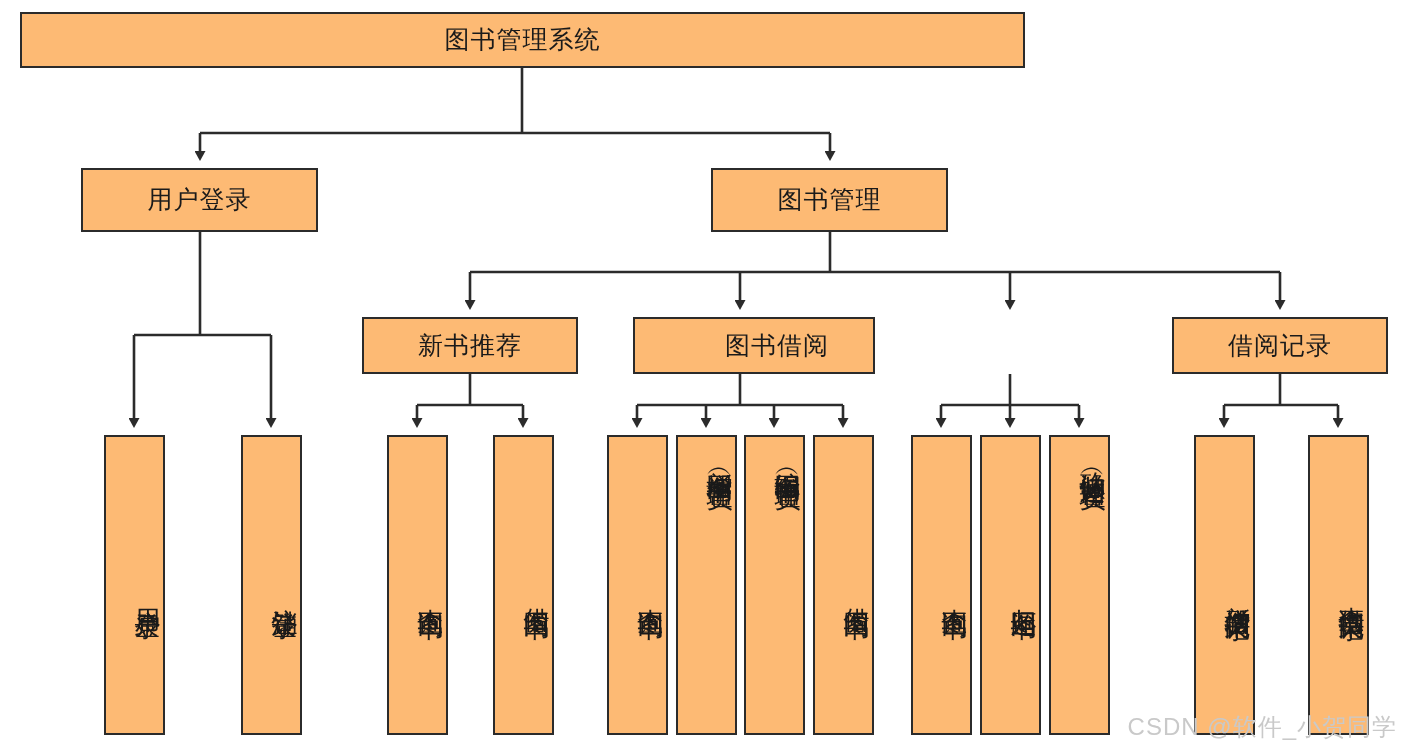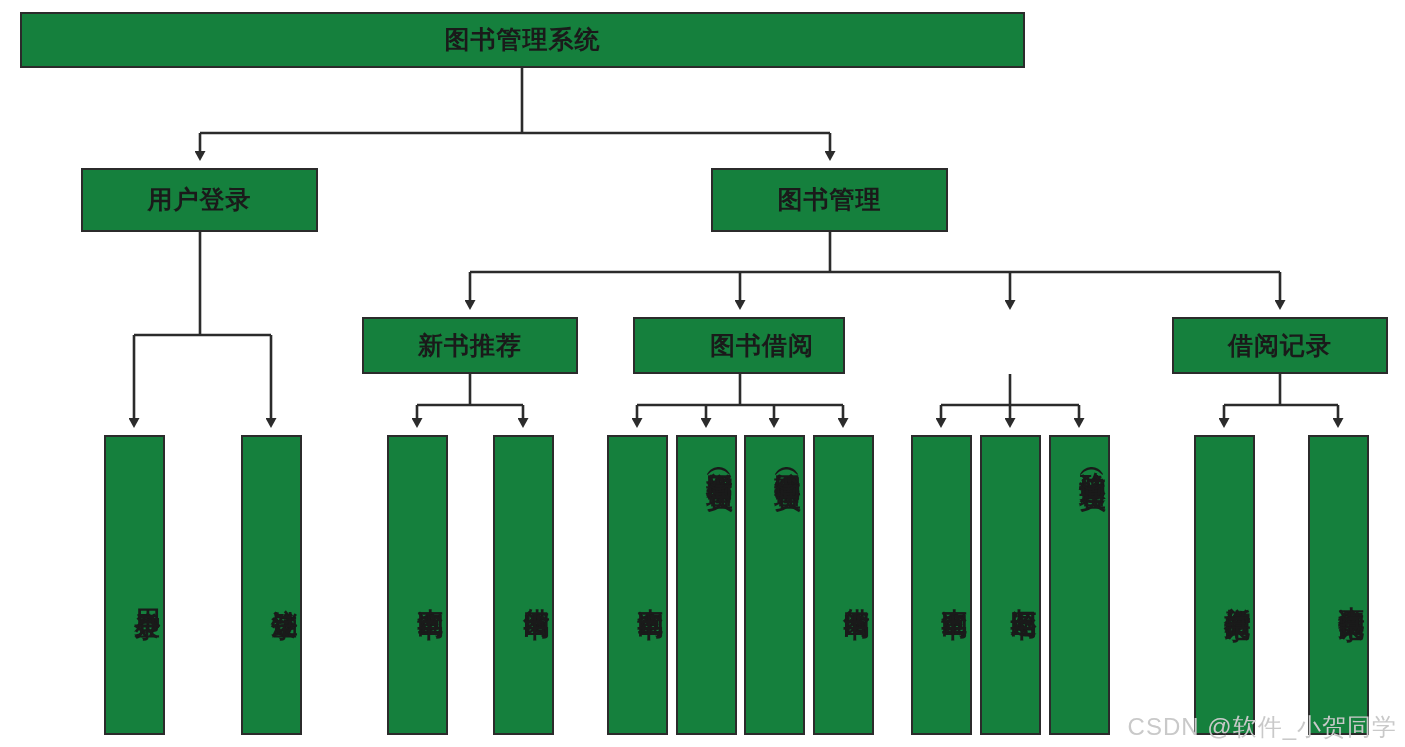--- a/index.html
+++ b/index.html
@@ -9,27 +9,26 @@
     font-family:"Liberation Sans","DejaVu Sans",sans-serif;
     overflow:hidden;
     position:relative;
   }
   #canvas{position:absolute;left:0;top:0;width:1405px;height:747px;}
   #svg-layer{position:absolute;left:0;top:0;width:1405px;height:747px;}
 
   .node{
     position:absolute;
     box-sizing:border-box;
-    background:#15803d;
+    background:#fdba74;
     border:2.5px solid #2b2b2b;
     display:flex;
     align-items:center;
     justify-content:center;
     color:#1a1a1a;
-    font-weight:bold;
   }
   .node.horiz{
     font-size:25px;
     letter-spacing:1px;
     line-height:1.1;
   }
   .node.vert{
     font-size:26px;
     line-height:1.18;
     writing-mode:vertical-rl;
@@ -115,21 +114,21 @@
   <div class="node horiz" style="left:81px;top:168px;width:237px;height:64px;">
     <span>用户登录</span>
   </div>
   <div class="node horiz" style="left:362px;top:317px;width:216px;height:57px;">
     <span>新书推荐</span>
   </div>
 
   <div class="node horiz" style="left:711px;top:168px;width:237px;height:64px;">
     <span>图书管理</span>
   </div>
-  <div class="node horiz" style="left:633px;top:317px;width:212px;height:57px;padding-left:46px;">
+  <div class="node horiz" style="left:633px;top:317px;width:242px;height:57px;padding-left:46px;">
     <span>图书借阅</span>
   </div>
   <div class="node horiz" style="left:1172px;top:317px;width:216px;height:57px;">
     <span>借阅记录</span>
   </div>
 
   <div class="node vert" style="left:104px;top:435px;width:61px;height:300px;">
     <span>用户登录</span>
   </div>
   <div class="node vert" style="left:241px;top:435px;width:61px;height:300px;">

